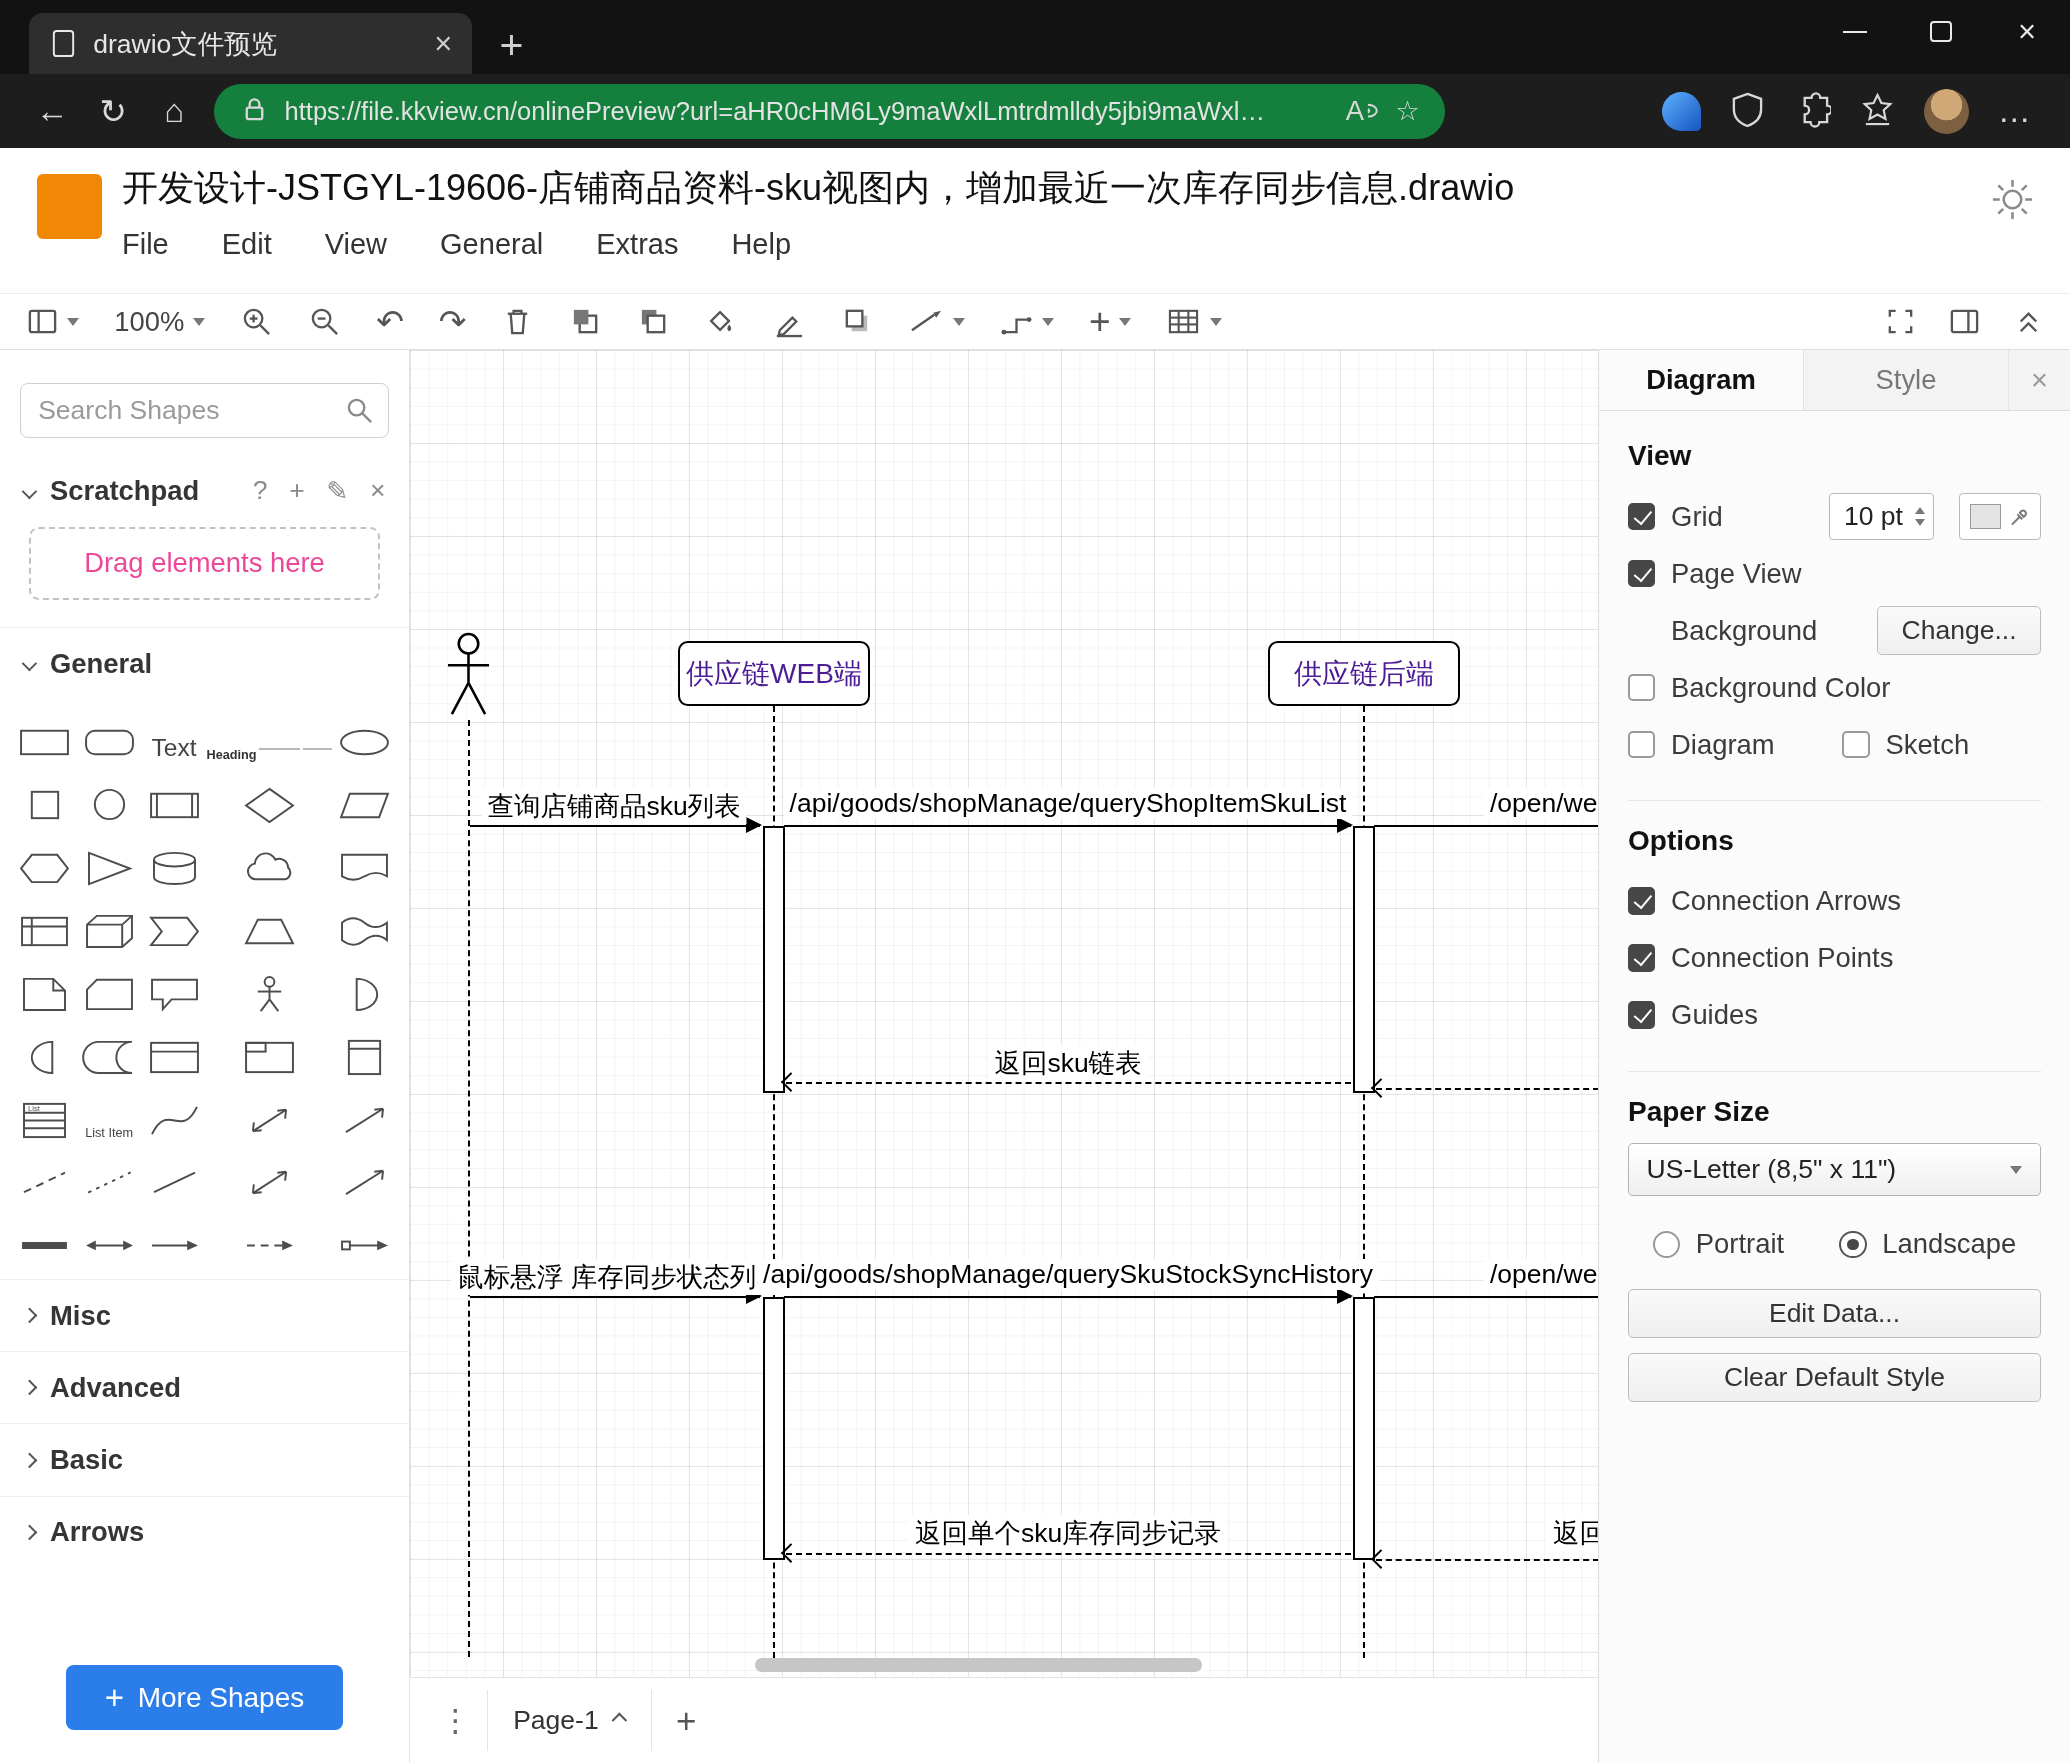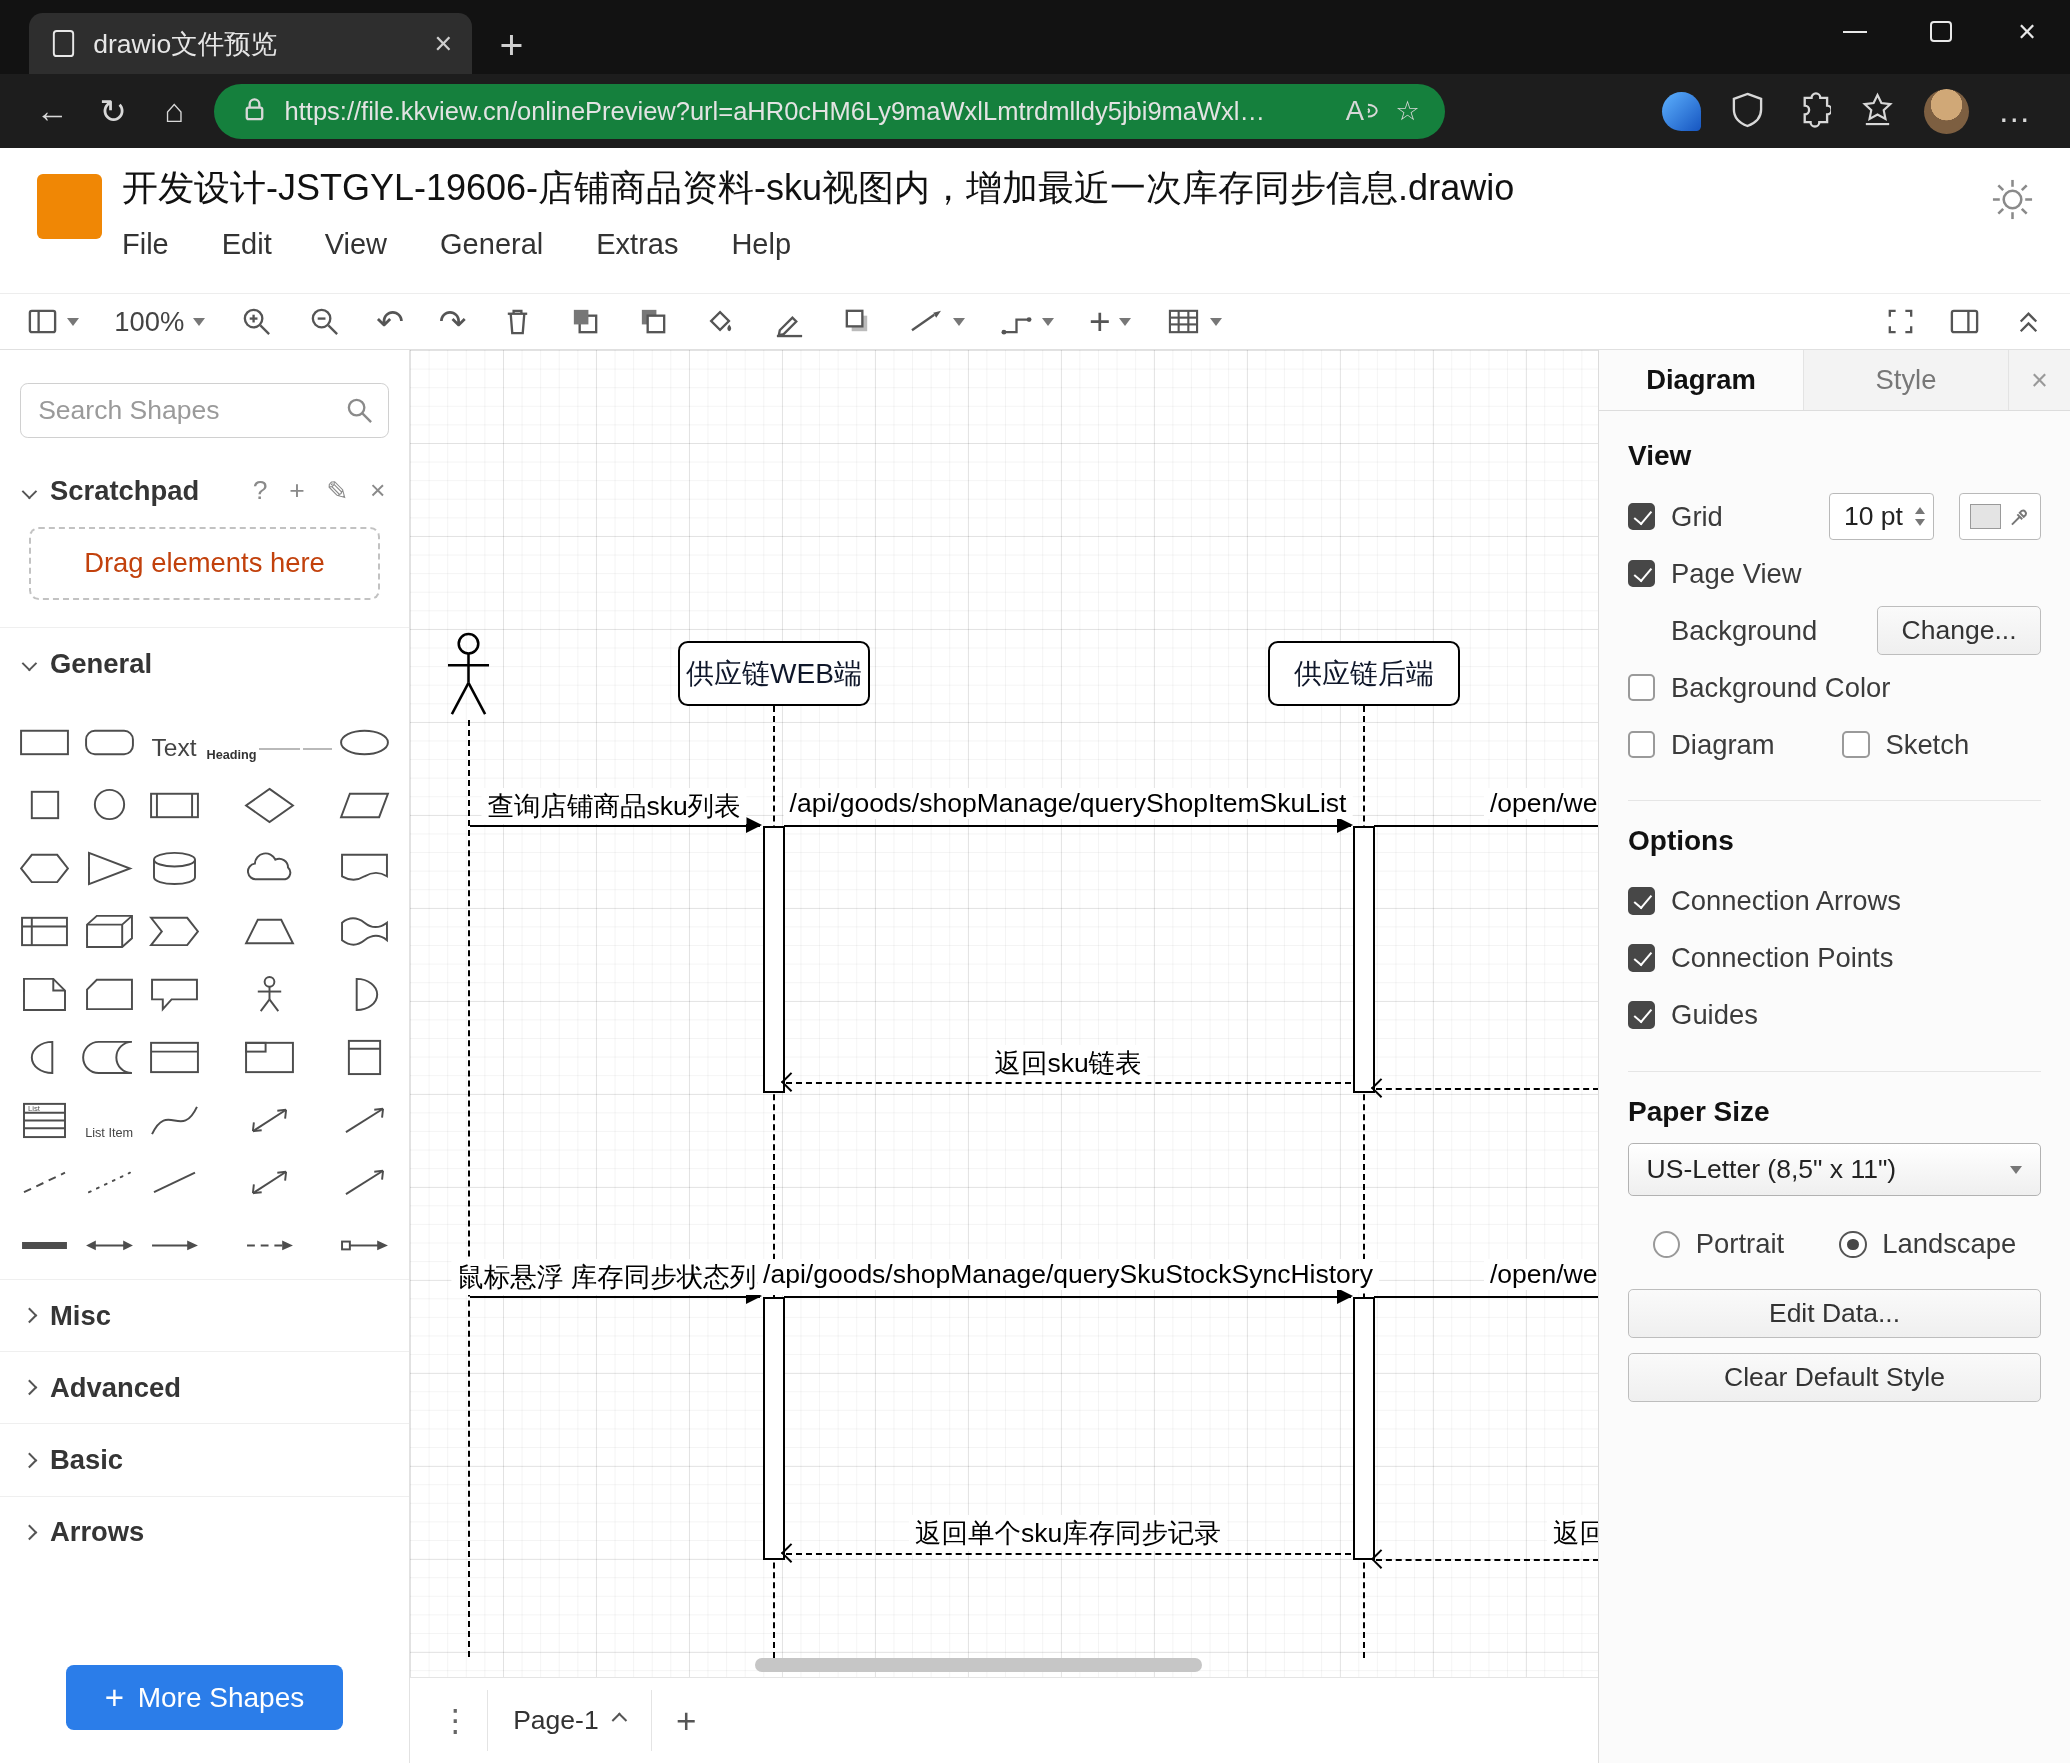--- a/index.html
+++ b/index.html
@@ -48,21 +48,21 @@
 .main{display:flex;height:1413px}
 
 
 .sidebar{flex:0 0 410px;border-right:1px solid #e2e2e2;background:#fff;display:flex;flex-direction:column;font-size:27.4px;color:#333;overflow:hidden}
 .searchbox{margin:33px 19.6px 19.6px;position:relative}
 .searchbox input{width:100%;height:55px;border:1px solid #d0d0d0;border-radius:7.8px;padding:0 57px 0 17.6px;font-size:26.5px;color:#333;outline:none;font-family:inherit}
 .searchbox input::placeholder{color:#9a9a9a}
 .search-ic{position:absolute;right:15.7px;top:12.7px}
 .side-head{display:flex;align-items:center;gap:15.7px;padding:17.6px 23.5px 13.7px;font-weight:bold;color:#353535}
 .scratch-icons{margin-left:auto;display:flex;gap:21.6px;color:#8a8a8a;font-size:26.5px;font-weight:normal}
-.dropzone{margin:5.9px 29px 27.4px;height:73px;border:2px dashed #c2c2c2;border-radius:9.8px;display:flex;align-items:center;justify-content:center;color:#c2410c;font-size:27.4px}
+.dropzone{margin:5.9px 29px 27.4px;height:73px;border:2px dashed #c2c2c2;border-radius:9.8px;display:flex;align-items:center;justify-content:center;color:#ec4899;font-size:27.4px}
 .sect-head{display:flex;align-items:center;gap:15.7px;padding:19.6px 23.5px;font-weight:bold;color:#353535;border-top:1px solid #efefef}
 .chev{width:10.8px;height:10.8px;border-right:2.5px solid #555;border-bottom:2.5px solid #555;display:inline-block;flex:0 0 auto}
 .chev.down{transform:rotate(45deg)}
 .chev.right{transform:rotate(-45deg)}
 .chev.up{transform:rotate(-135deg)}
 .shape-grid{display:grid;grid-template-columns:repeat(5,1fr);padding:3.9px 11.8px 13.7px;row-gap:3.9px}
 .shape-cell{height:59px;display:flex;align-items:flex-end;justify-content:center}
 .shape-cell svg{stroke:#4d4d4d}
 .g-text{font-size:24.5px;color:#444}
 .g-headwrap{display:flex;flex-direction:row;gap:2.9px;align-items:flex-start}
@@ -77,21 +77,21 @@
 
 .canvaswrap{flex:1;display:flex;flex-direction:column;min-width:0}
 .canvas{position:relative;height:1327px;overflow:hidden;background-color:#fff;
  background-image:
   linear-gradient(rgba(0,0,0,0.075) 1px,transparent 1px),
   linear-gradient(90deg,rgba(0,0,0,0.075) 1px,transparent 1px),
   linear-gradient(rgba(0,0,0,0.045) 1px,transparent 1px),
   linear-gradient(90deg,rgba(0,0,0,0.045) 1px,transparent 1px);
  background-size:93px 93px,93px 93px,18.6px 18.6px,18.6px 18.6px}
 .lifeline{position:absolute;width:0;border-left:2px dashed #000;z-index:1}
-.lbox{position:absolute;width:192px;height:65px;border:2px solid #000;border-radius:9.8px;background:#fff;display:flex;align-items:center;justify-content:center;font-size:28px;color:#0f172a;z-index:3}
+.lbox{position:absolute;width:192px;height:65px;border:2px solid #000;border-radius:9.8px;background:#fff;display:flex;align-items:center;justify-content:center;font-size:28px;color:#4c1d95;z-index:3}
 .abar{position:absolute;width:21.6px;background:#fff;border:2px solid #000;z-index:2}
 .mline{position:absolute;height:0;border-top:2.9px solid #000;z-index:2}
 .ah{position:absolute;right:-2px;top:-9.8px;width:0;height:0;border-left:16.7px solid #000;border-top:8.8px solid transparent;border-bottom:8.8px solid transparent}
 .rline{position:absolute;height:0;border-top:2.9px dashed #000;z-index:2}
 .oa{position:absolute;left:-2px;top:-8.8px;width:13.7px;height:13.7px;border-left:2.9px solid #000;border-bottom:2.9px solid #000;transform:rotate(45deg)}
 .mlabel{position:absolute;transform:translateX(-50%);background:#fff;padding:0 5.9px;font-size:26.5px;color:#000;white-space:nowrap;z-index:4}
 .mlabel.la{transform:none}
 .hscroll{position:absolute;height:13.7px;border-radius:6.9px;background:#c6c6c6;z-index:5}
 .pagebar{height:86px;border-top:1px solid #e4e4e4;background:#fff;display:flex;align-items:center;padding:0 13.7px}
 .pb-dots{width:63px;text-align:center;font-size:31px;color:#666}

